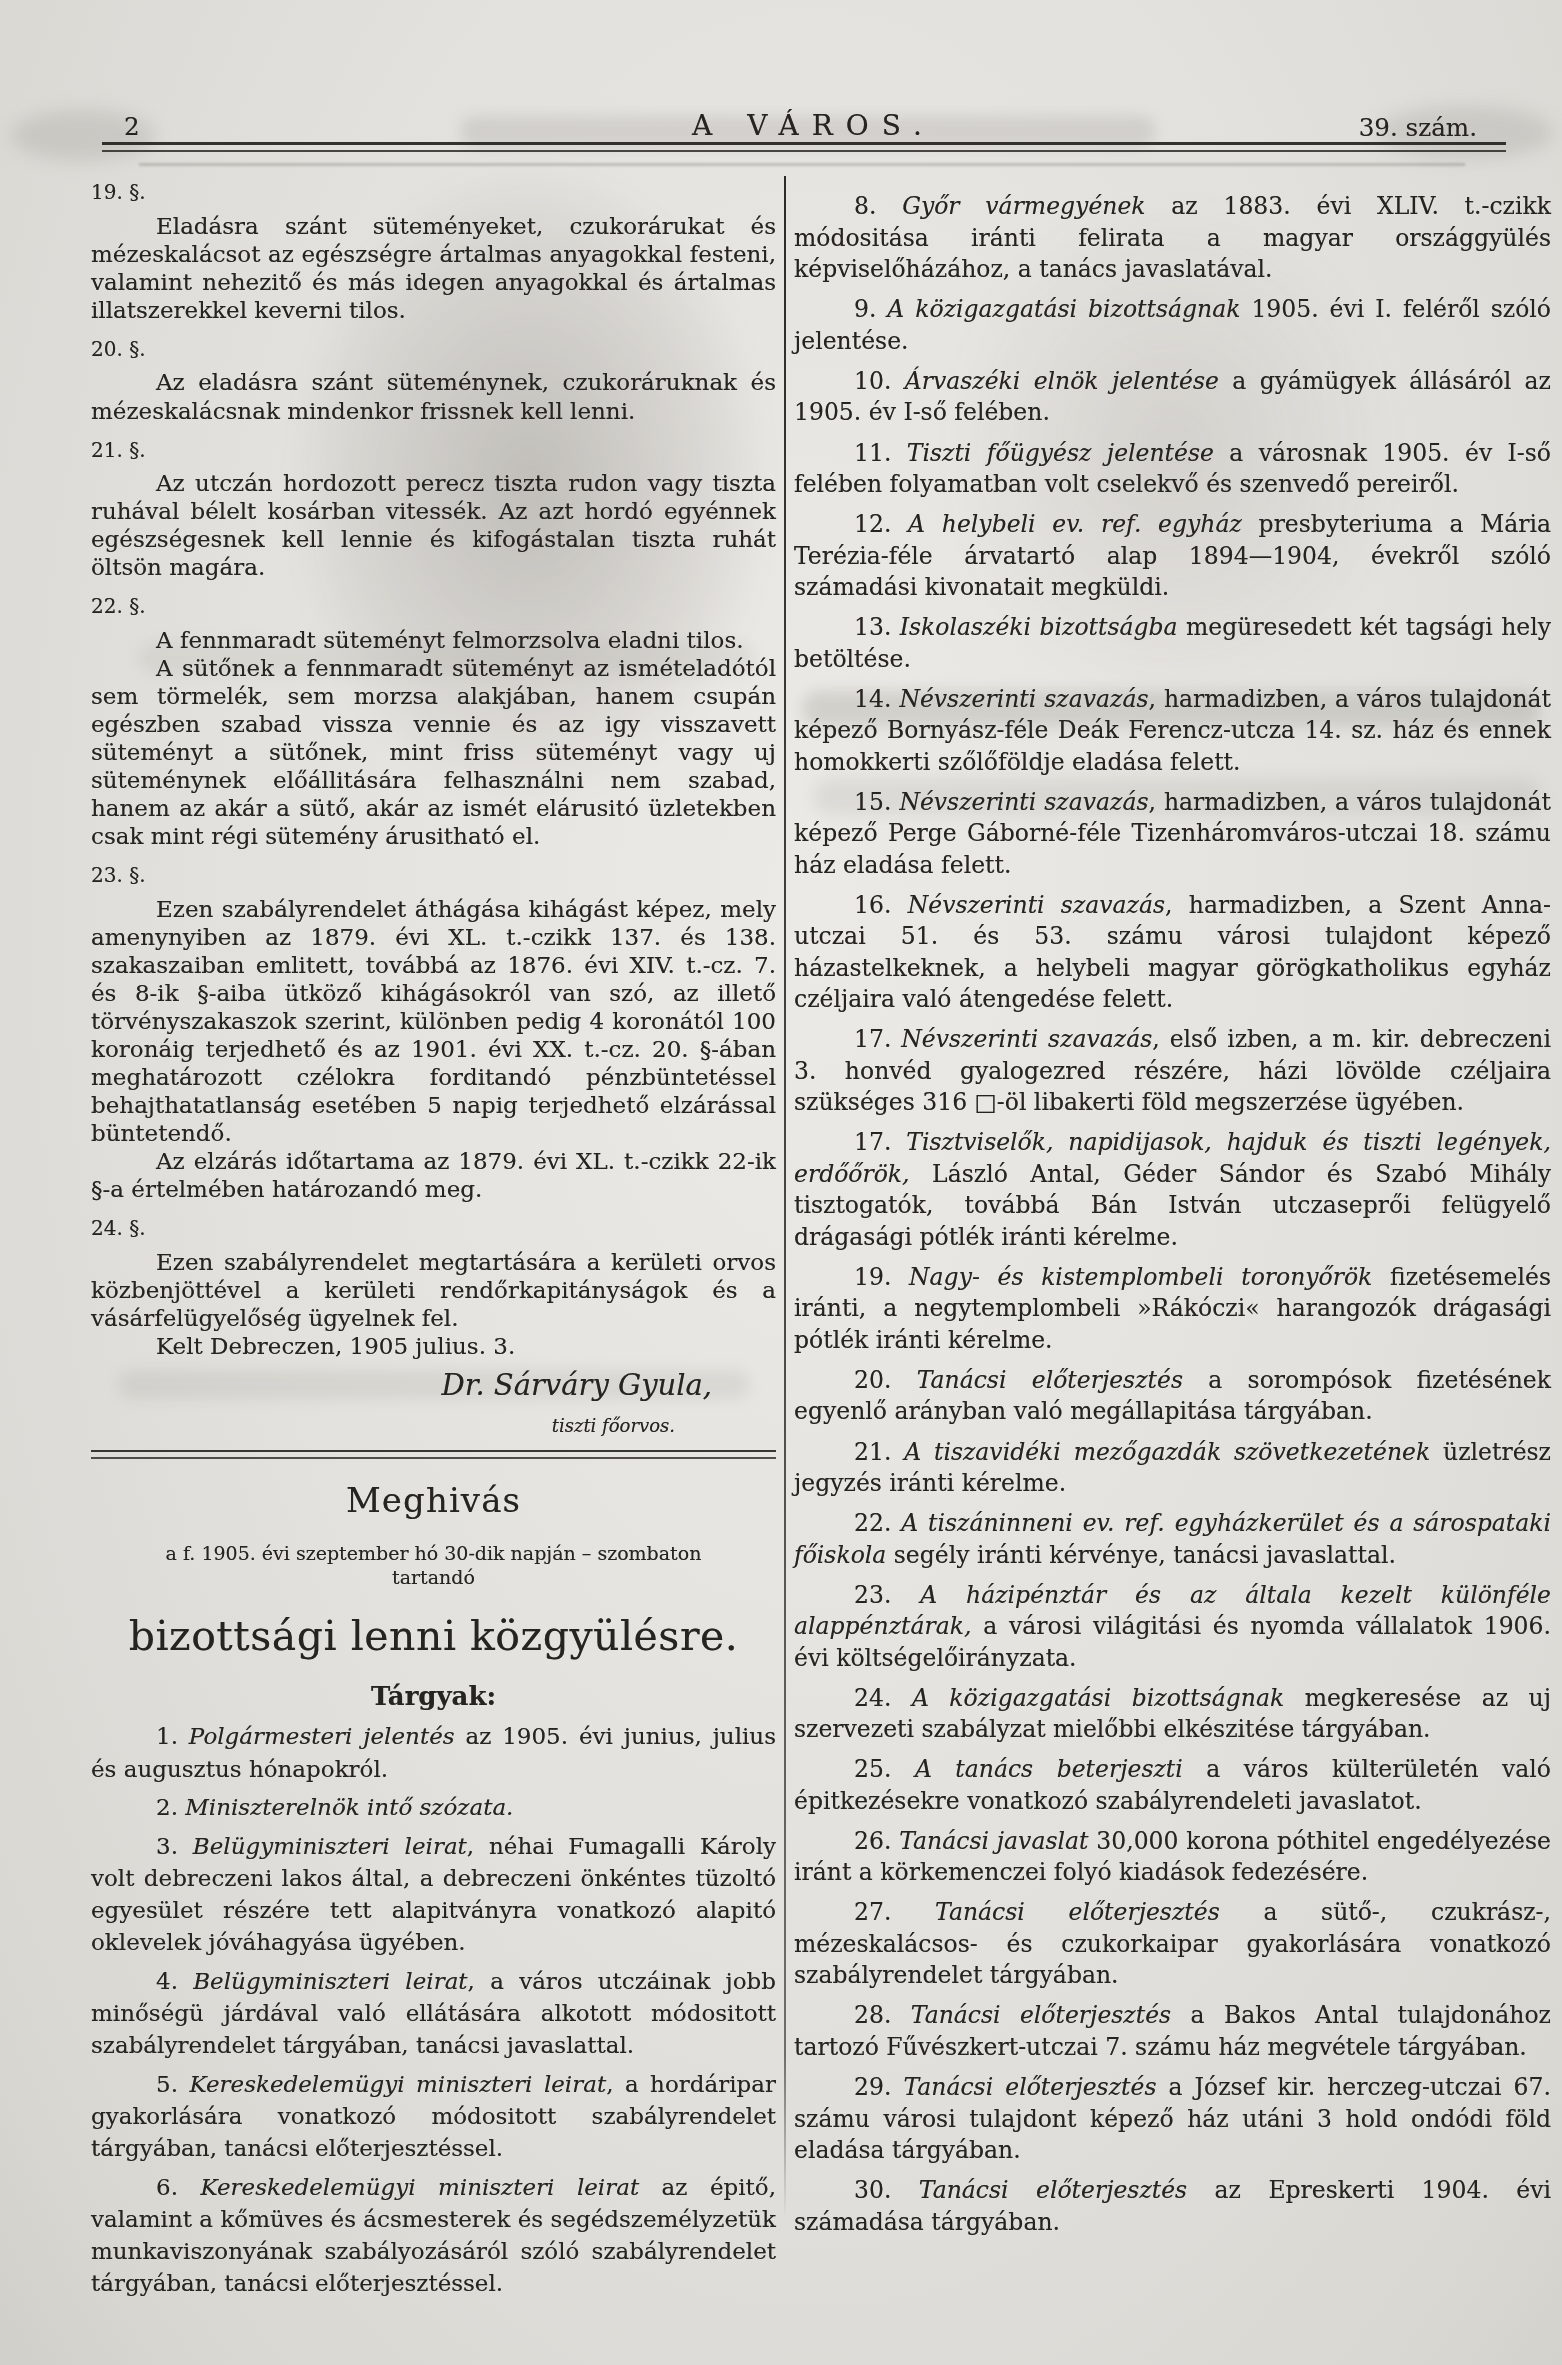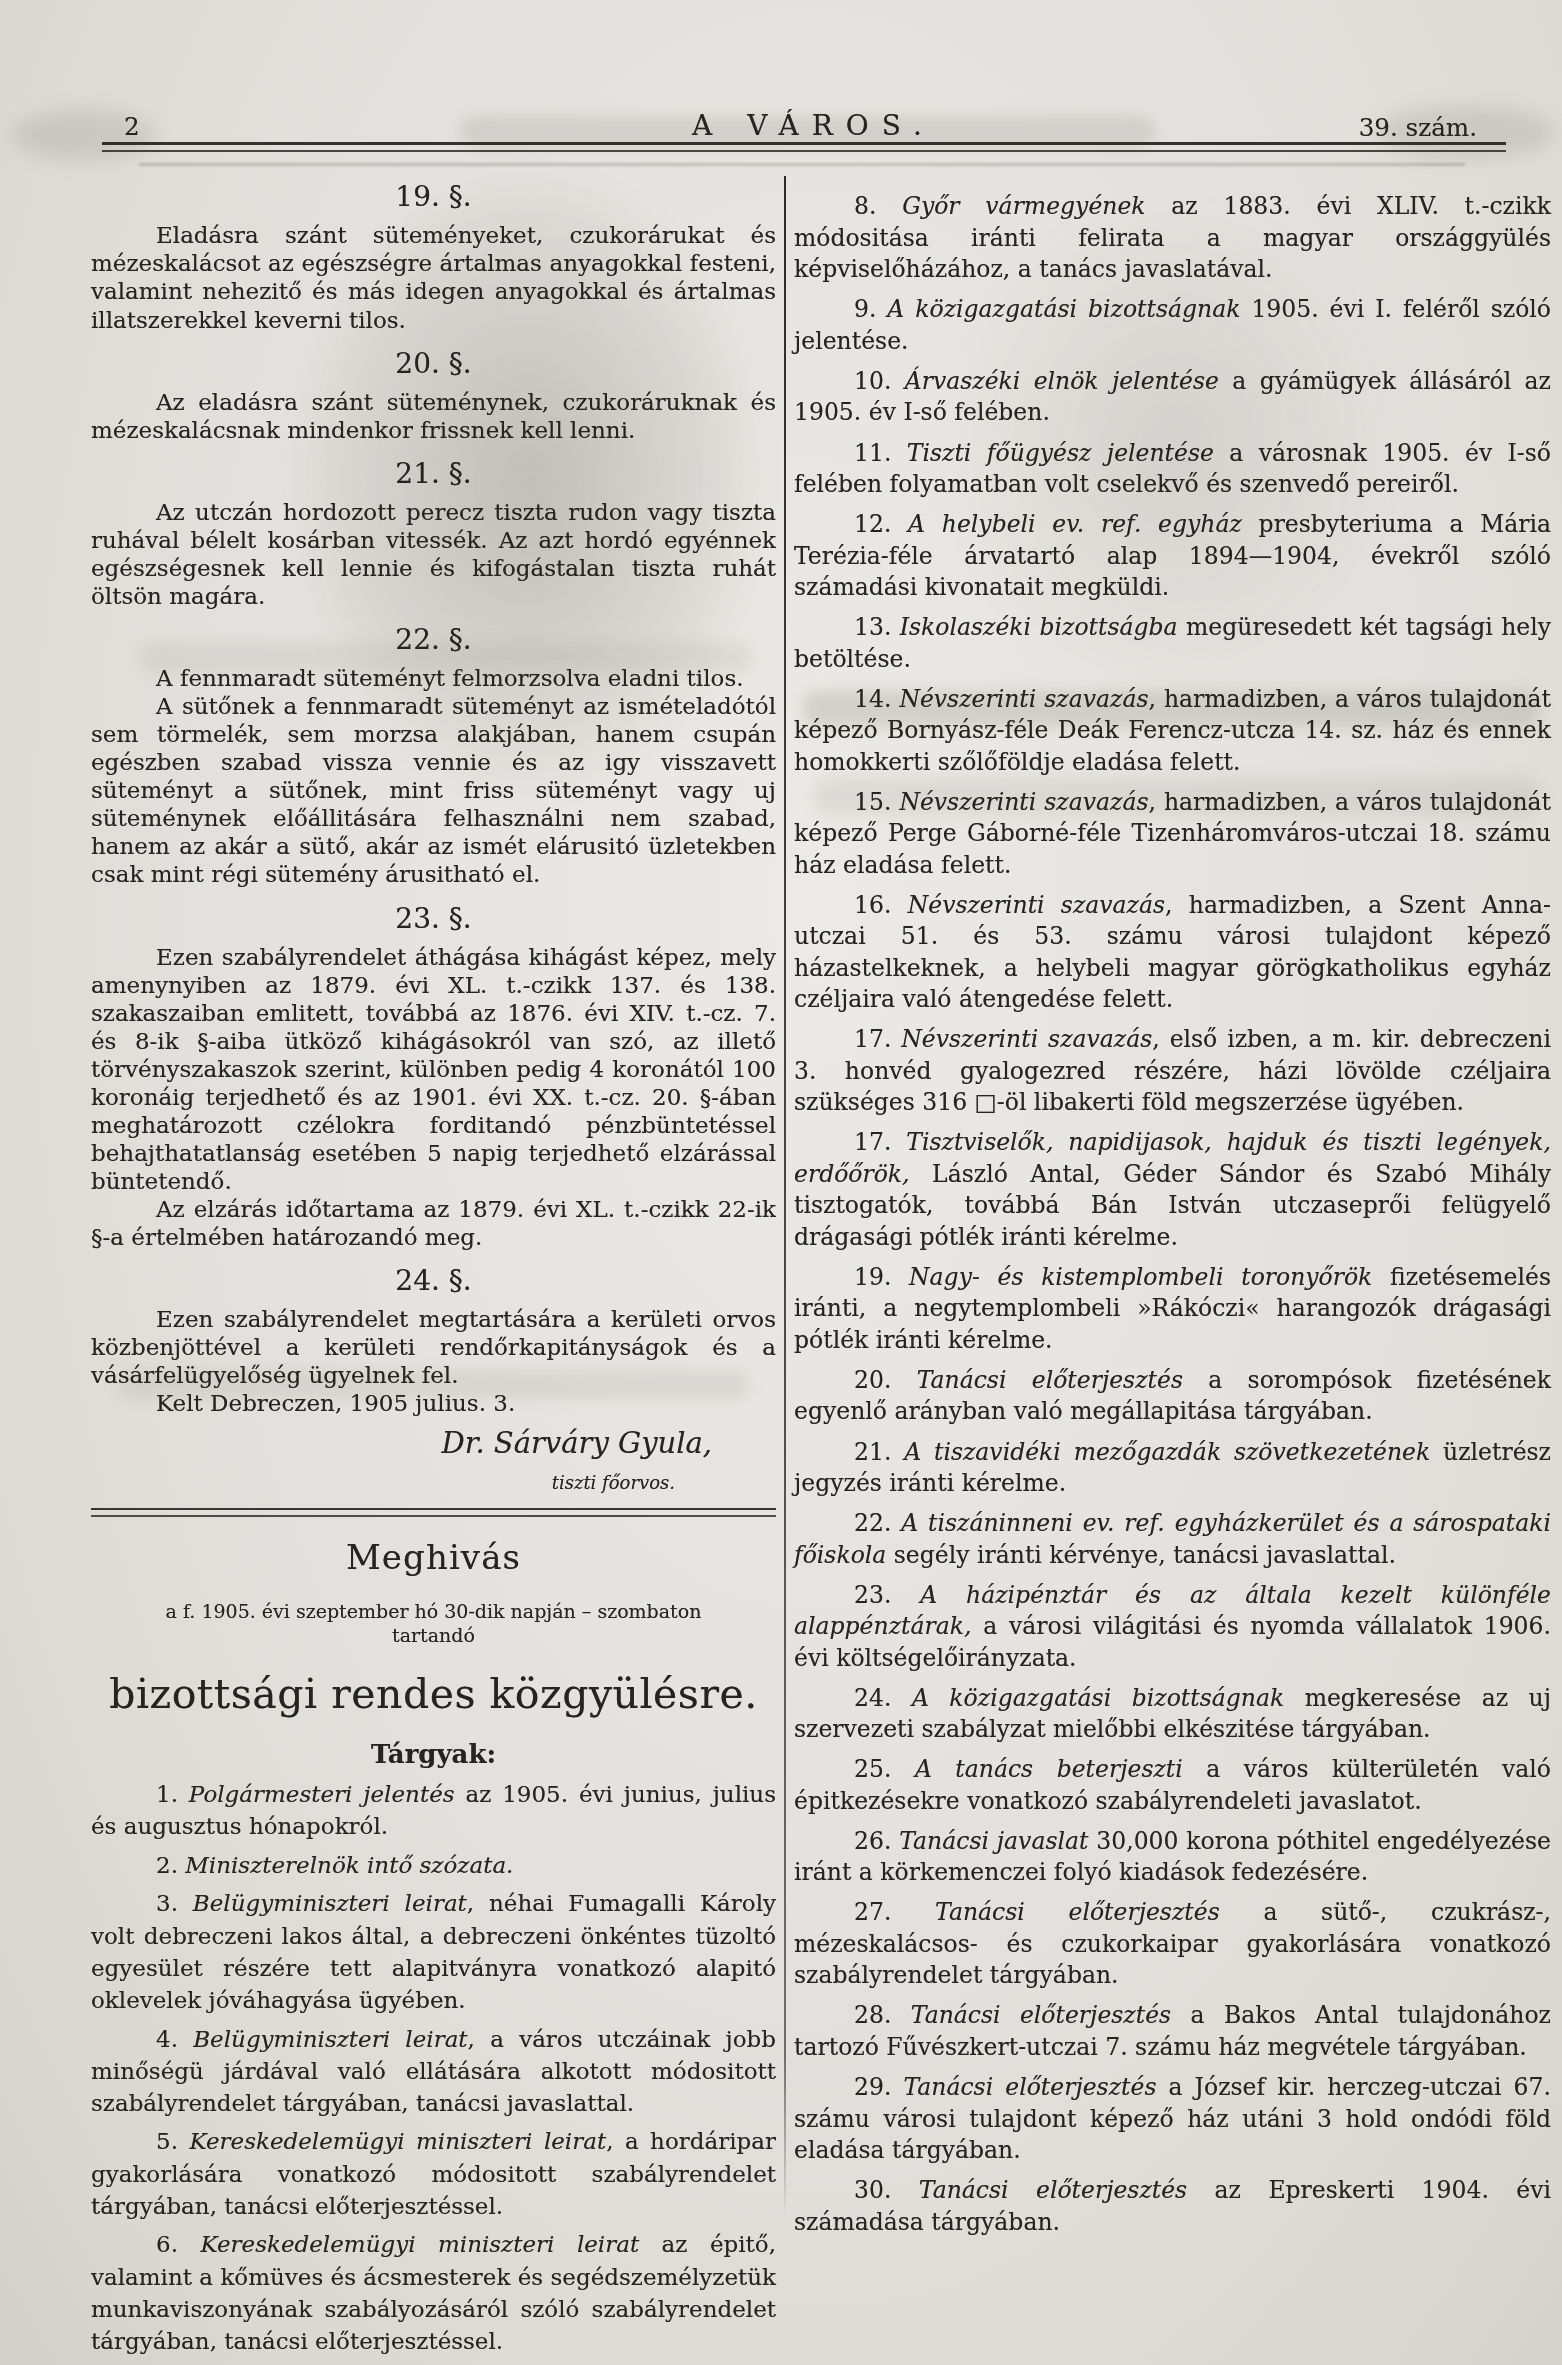--- a/index.html
+++ b/index.html
@@ -27,21 +27,21 @@
                background:rgba(95,92,85,.28);filter:blur(1.1px);}
   .col-rule{position:absolute;left:784px;top:176px;width:2.1px;height:2043px;
             background:linear-gradient(to bottom,
               rgba(35,33,30,.95) 0%, rgba(35,33,30,.8) 55%,
               rgba(35,33,30,.6) 92%, rgba(35,33,30,0) 100%);}
   
   .col{position:absolute;top:176px;}
   .col-left{left:91px;width:685px;}
   .col-right{left:794px;width:757px;padding-top:6.4px;}
   
-  .section-heading{text-align:center;font-size:28px;line-height:1.2;margin:13px 0 7.5px;}
+  .section-heading{text-align:left;font-size:20px;line-height:1.2;margin:13px 0 7.5px;}
   .section:first-child .section-heading{margin-top:4.3px;}
   .para{font-size:23px;line-height:1.22;text-align:justify;text-indent:65px;margin:0;}
   
   .signature{margin-top:9.6px;text-align:right;padding-right:64px;}
   .sig-name{font-style:italic;font-size:29px;line-height:1.15;}
   .sig-role{font-style:italic;font-size:18px;line-height:1.15;margin-top:13px;padding-right:37px;}
   .mid-rule{margin-top:14px;height:4.8px;
             border-top:2.7px solid rgba(38,36,32,.9);
             border-bottom:2.1px solid rgba(38,36,32,.78);}
   
@@ -139,21 +139,21 @@
       <div class="sig-role">tiszti főorvos.</div>
     </div>
 
     <div class="mid-rule"></div>
 
     <div class="inv-heading">Meghivás</div>
     <div class="inv-intro">
       <div>a f. 1905. évi szeptember hó 30-dik napján – szombaton</div>
       <div>tartandó</div>
     </div>
-    <div class="inv-title">bizottsági rendes közgyülésre.</div>
+    <div class="inv-title">bizottsági lenni közgyülésre.</div>
     <div class="agenda-label">Tárgyak:</div>
 
     <div class="agenda">
       <p class="agenda-item"><span class="num">1.</span> <span class="title">Polgármesteri jelentés</span><span> az 1905. évi junius, julius és augusztus hónapokról.</span></p>
       <p class="agenda-item"><span class="num">2.</span> <span class="title">Miniszterelnök intő szózata.</span><span></span></p>
       <p class="agenda-item"><span class="num">3.</span> <span class="title">Belügyminiszteri leirat</span><span>, néhai Fumagalli Károly volt debreczeni lakos által, a debreczeni önkéntes tüzoltó egyesület részére tett alapitványra vonatkozó alapitó oklevelek jóváhagyása ügyében.</span></p>
       <p class="agenda-item"><span class="num">4.</span> <span class="title">Belügyminiszteri leirat</span><span>, a város utczáinak jobb minőségü járdával való ellátására alkotott módositott szabályrendelet tárgyában, tanácsi javaslattal.</span></p>
       <p class="agenda-item"><span class="num">5.</span> <span class="title">Kereskedelemügyi miniszteri leirat</span><span>, a hordáripar gyakorlására vonatkozó módositott szabályrendelet tárgyában, tanácsi előterjesztéssel.</span></p>
       <p class="agenda-item"><span class="num">6.</span> <span class="title">Kereskedelemügyi miniszteri leirat</span><span> az épitő, valamint a kőmüves és ácsmesterek és segédszemélyzetük munkaviszonyának szabályozásáról szóló szabályrendelet tárgyában, tanácsi előterjesztéssel.</span></p>
 

